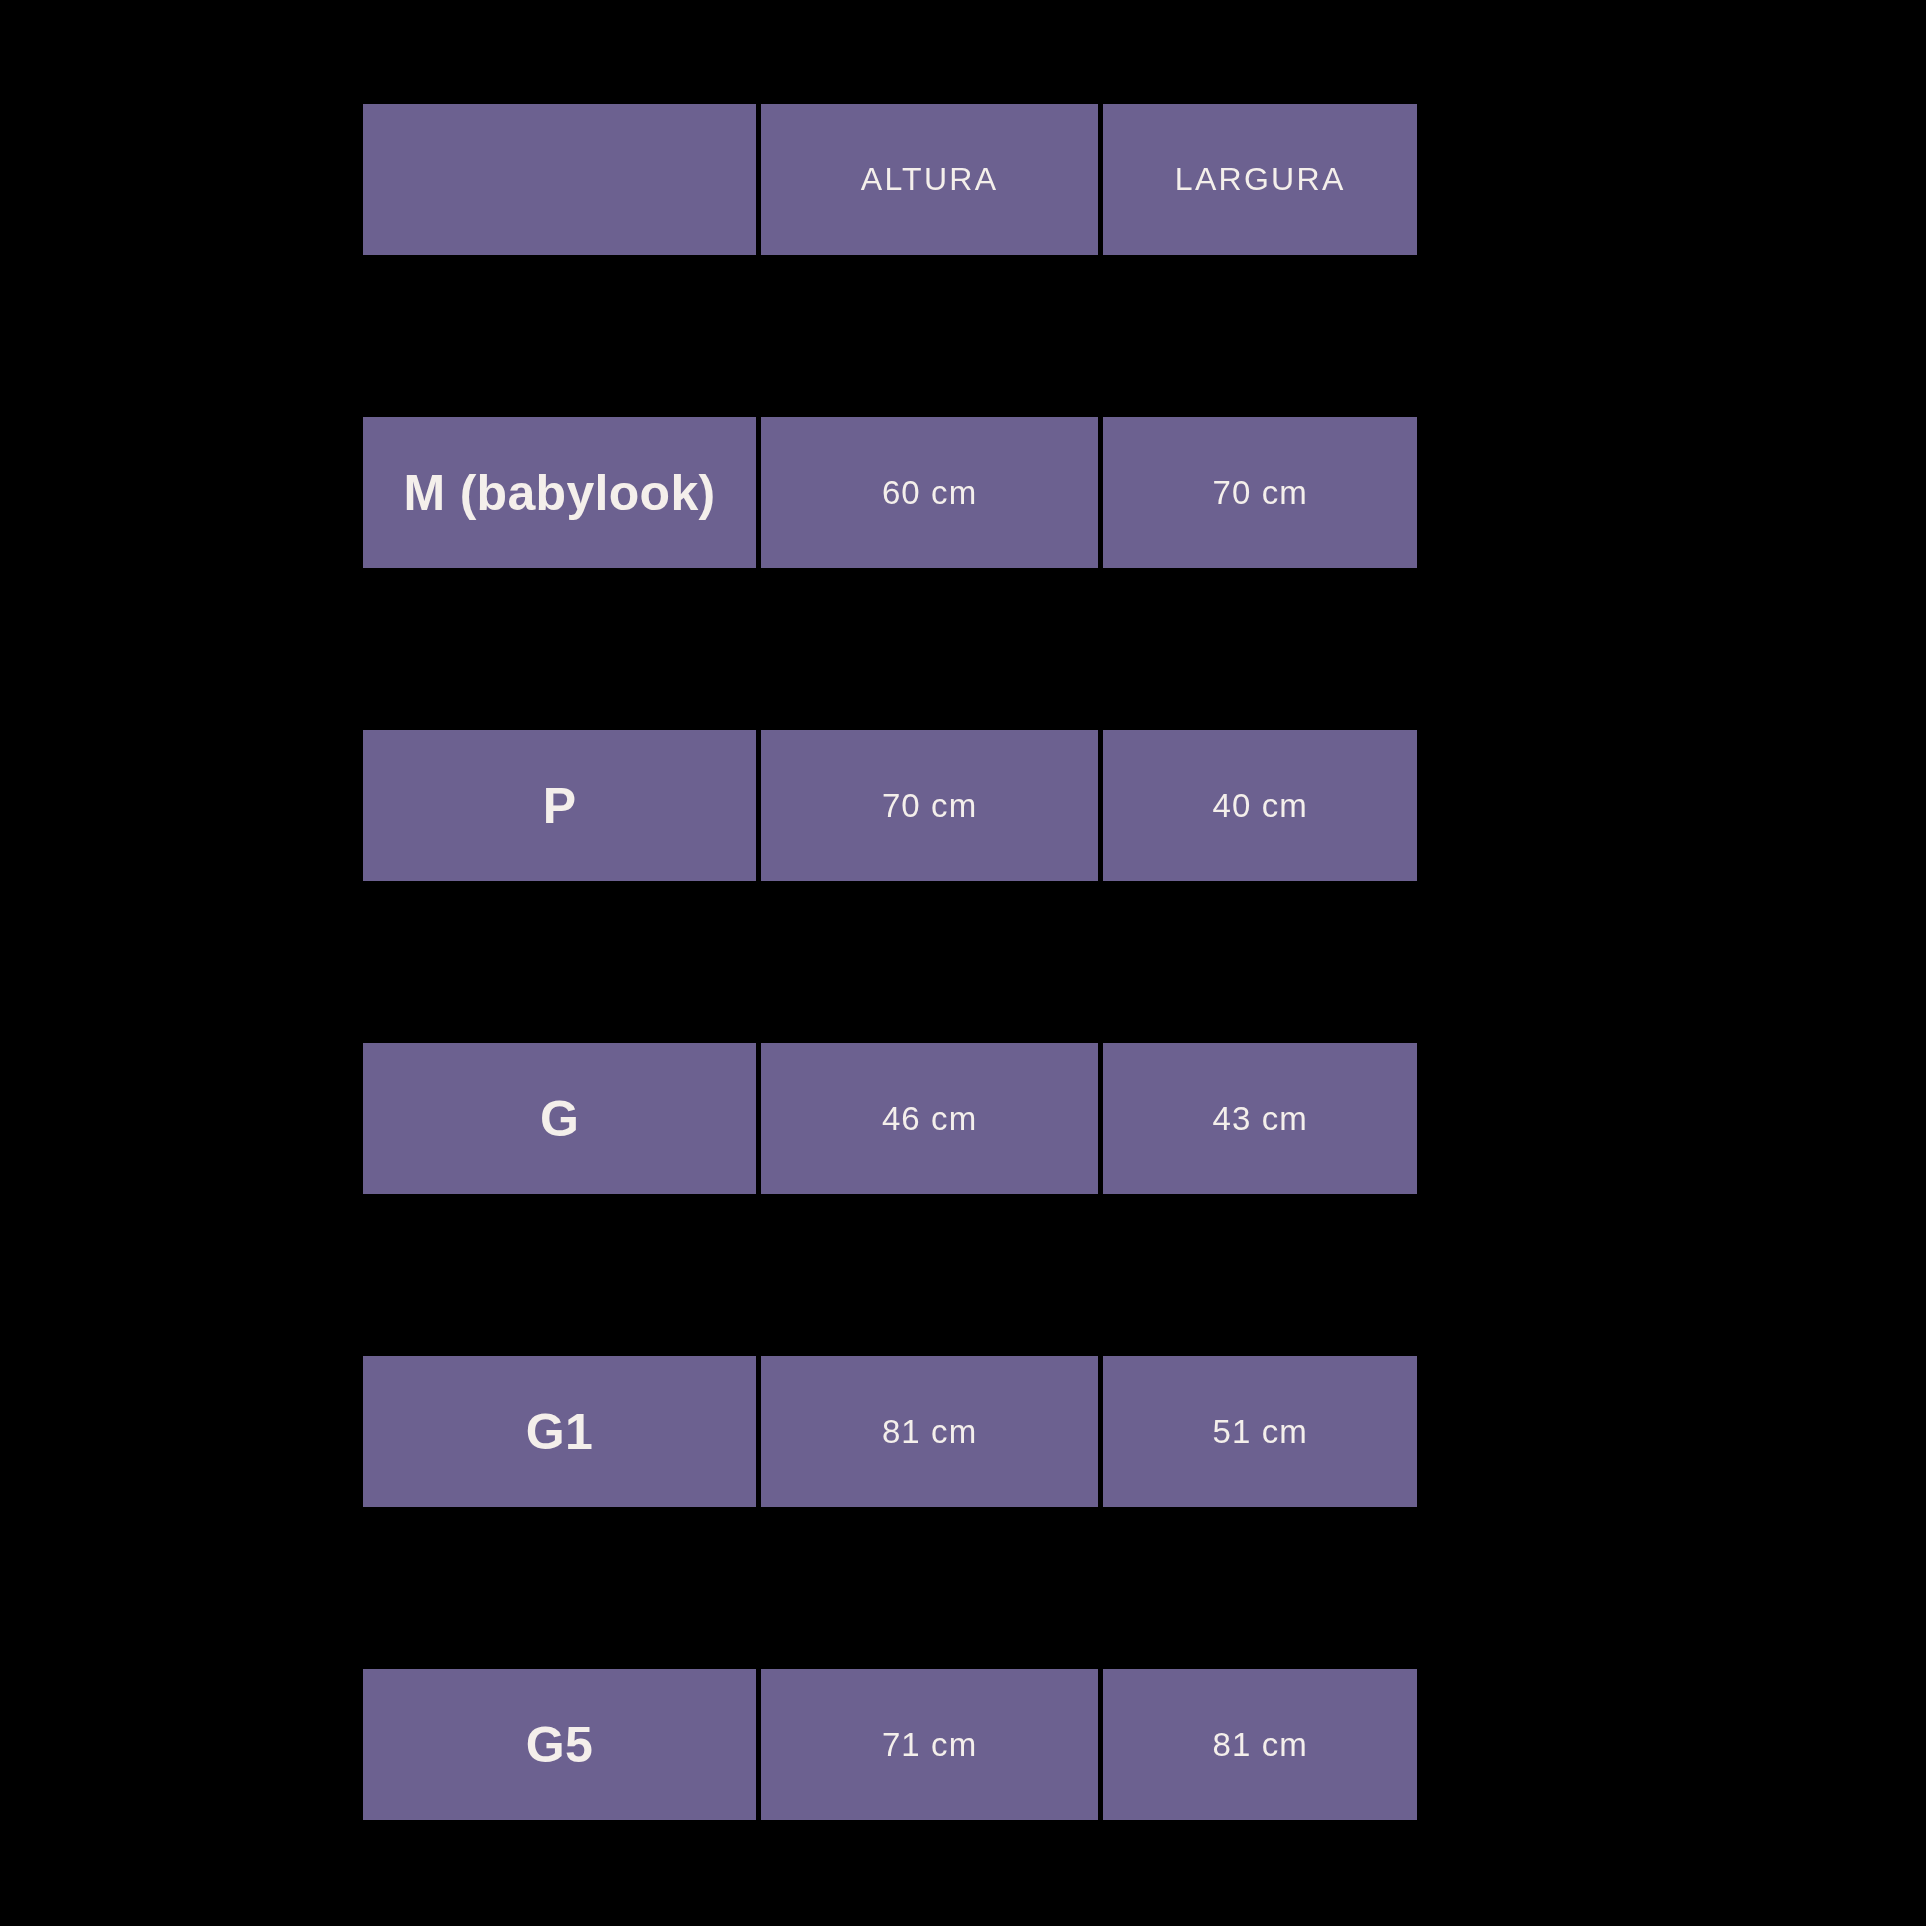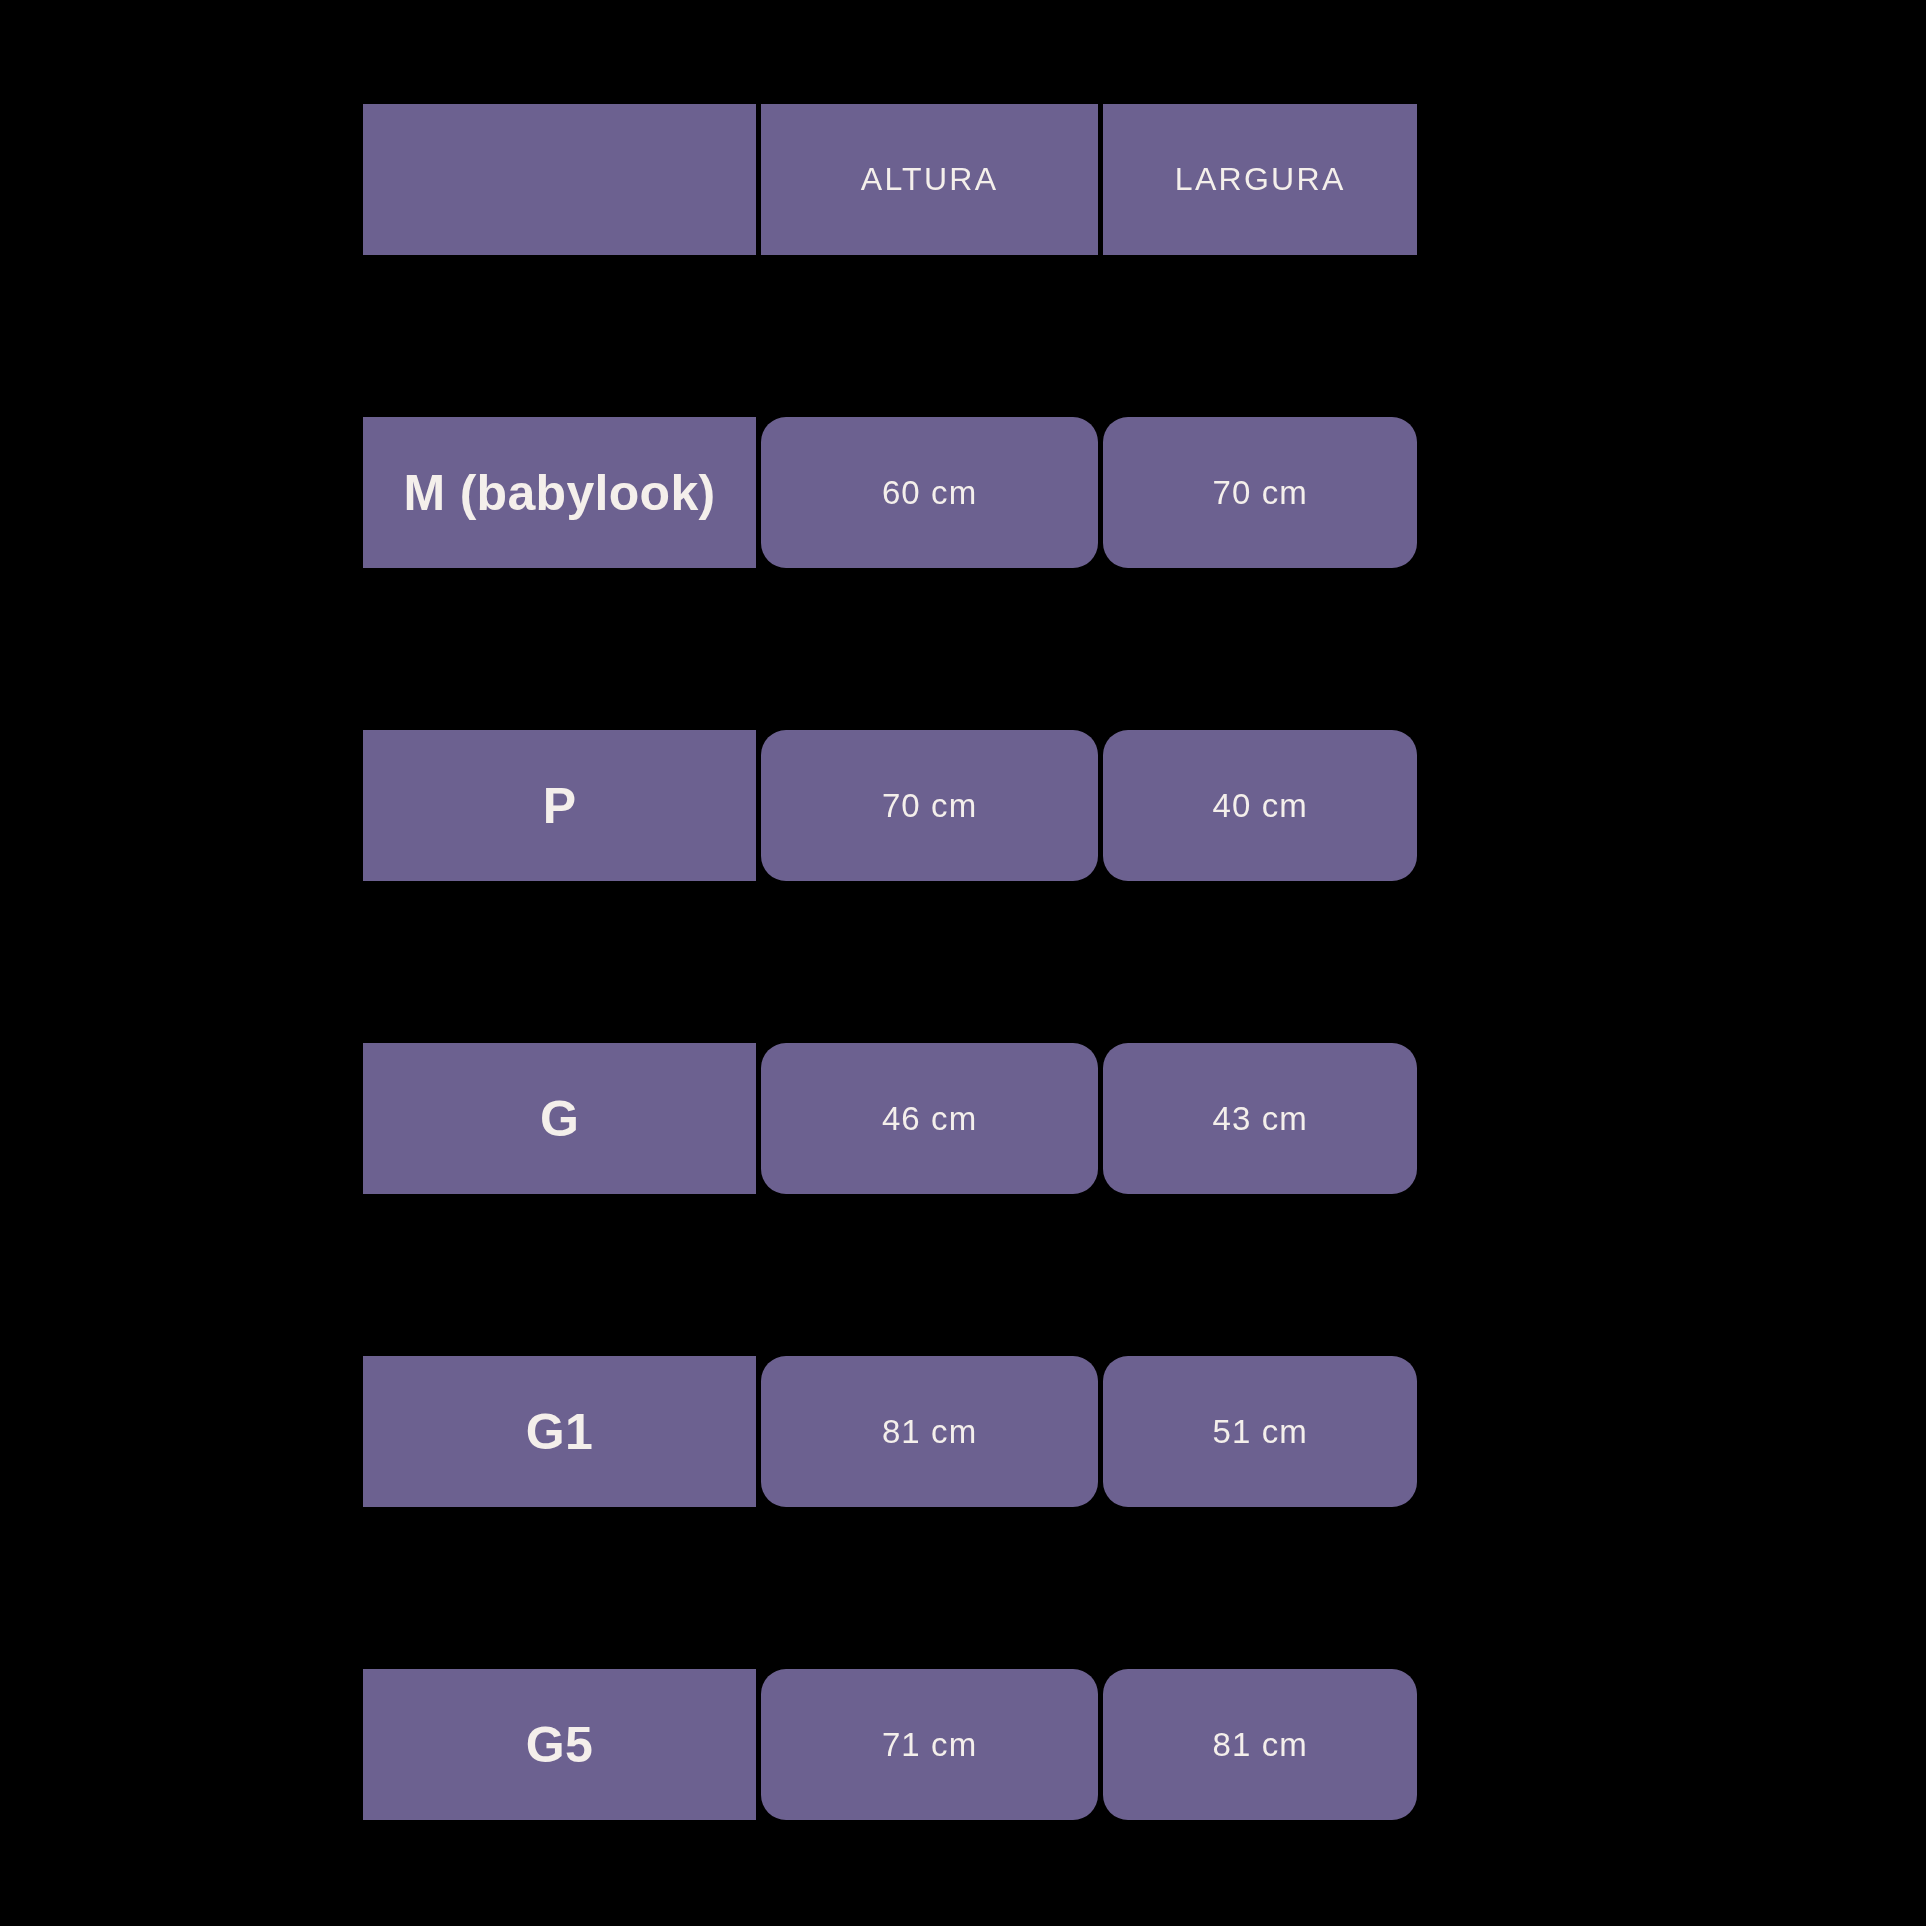--- a/index.html
+++ b/index.html
@@ -42,21 +42,20 @@
   }
   .cell.label {
     font-size: 50px;
     font-weight: 700;
     letter-spacing: 0.3px;
   }
   .cell.value {
     font-size: 33px;
     font-weight: 400;
     letter-spacing: 1.1px;
-    border-radius: 25px;
   }
 </style>
 </head>
 <body>
 
 <div class="size-table">
 
   <div class="row">
     <div class="cell head"></div>
     <div class="cell head">ALTURA</div>

